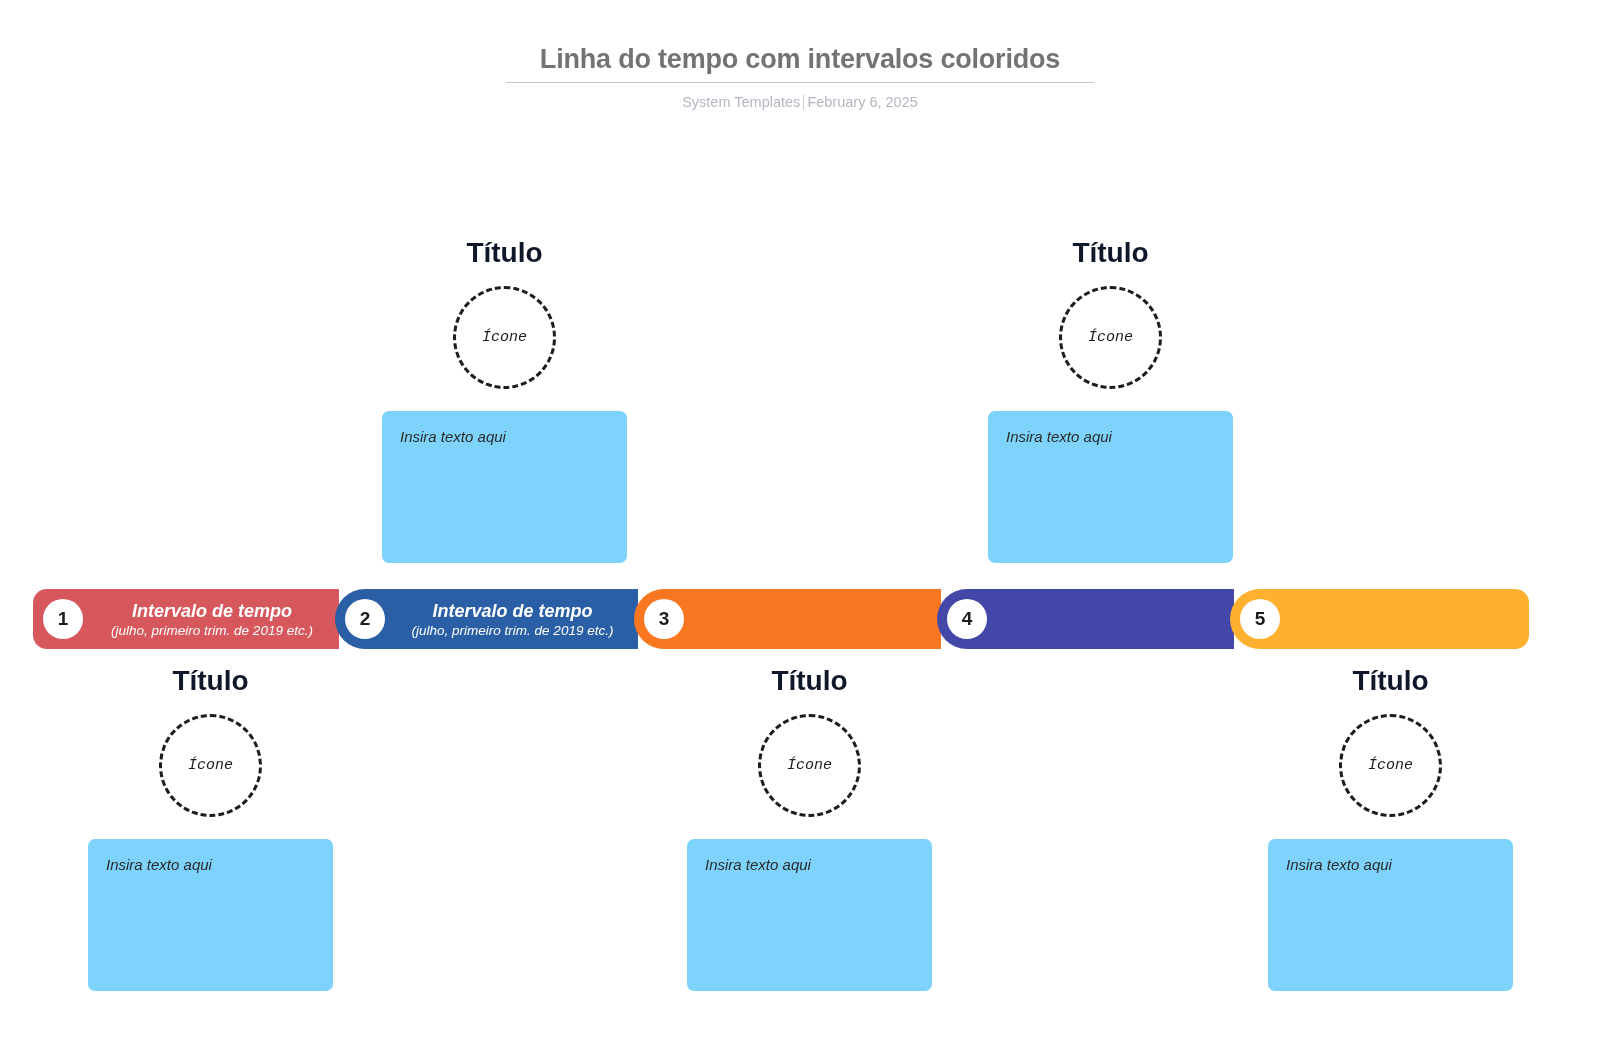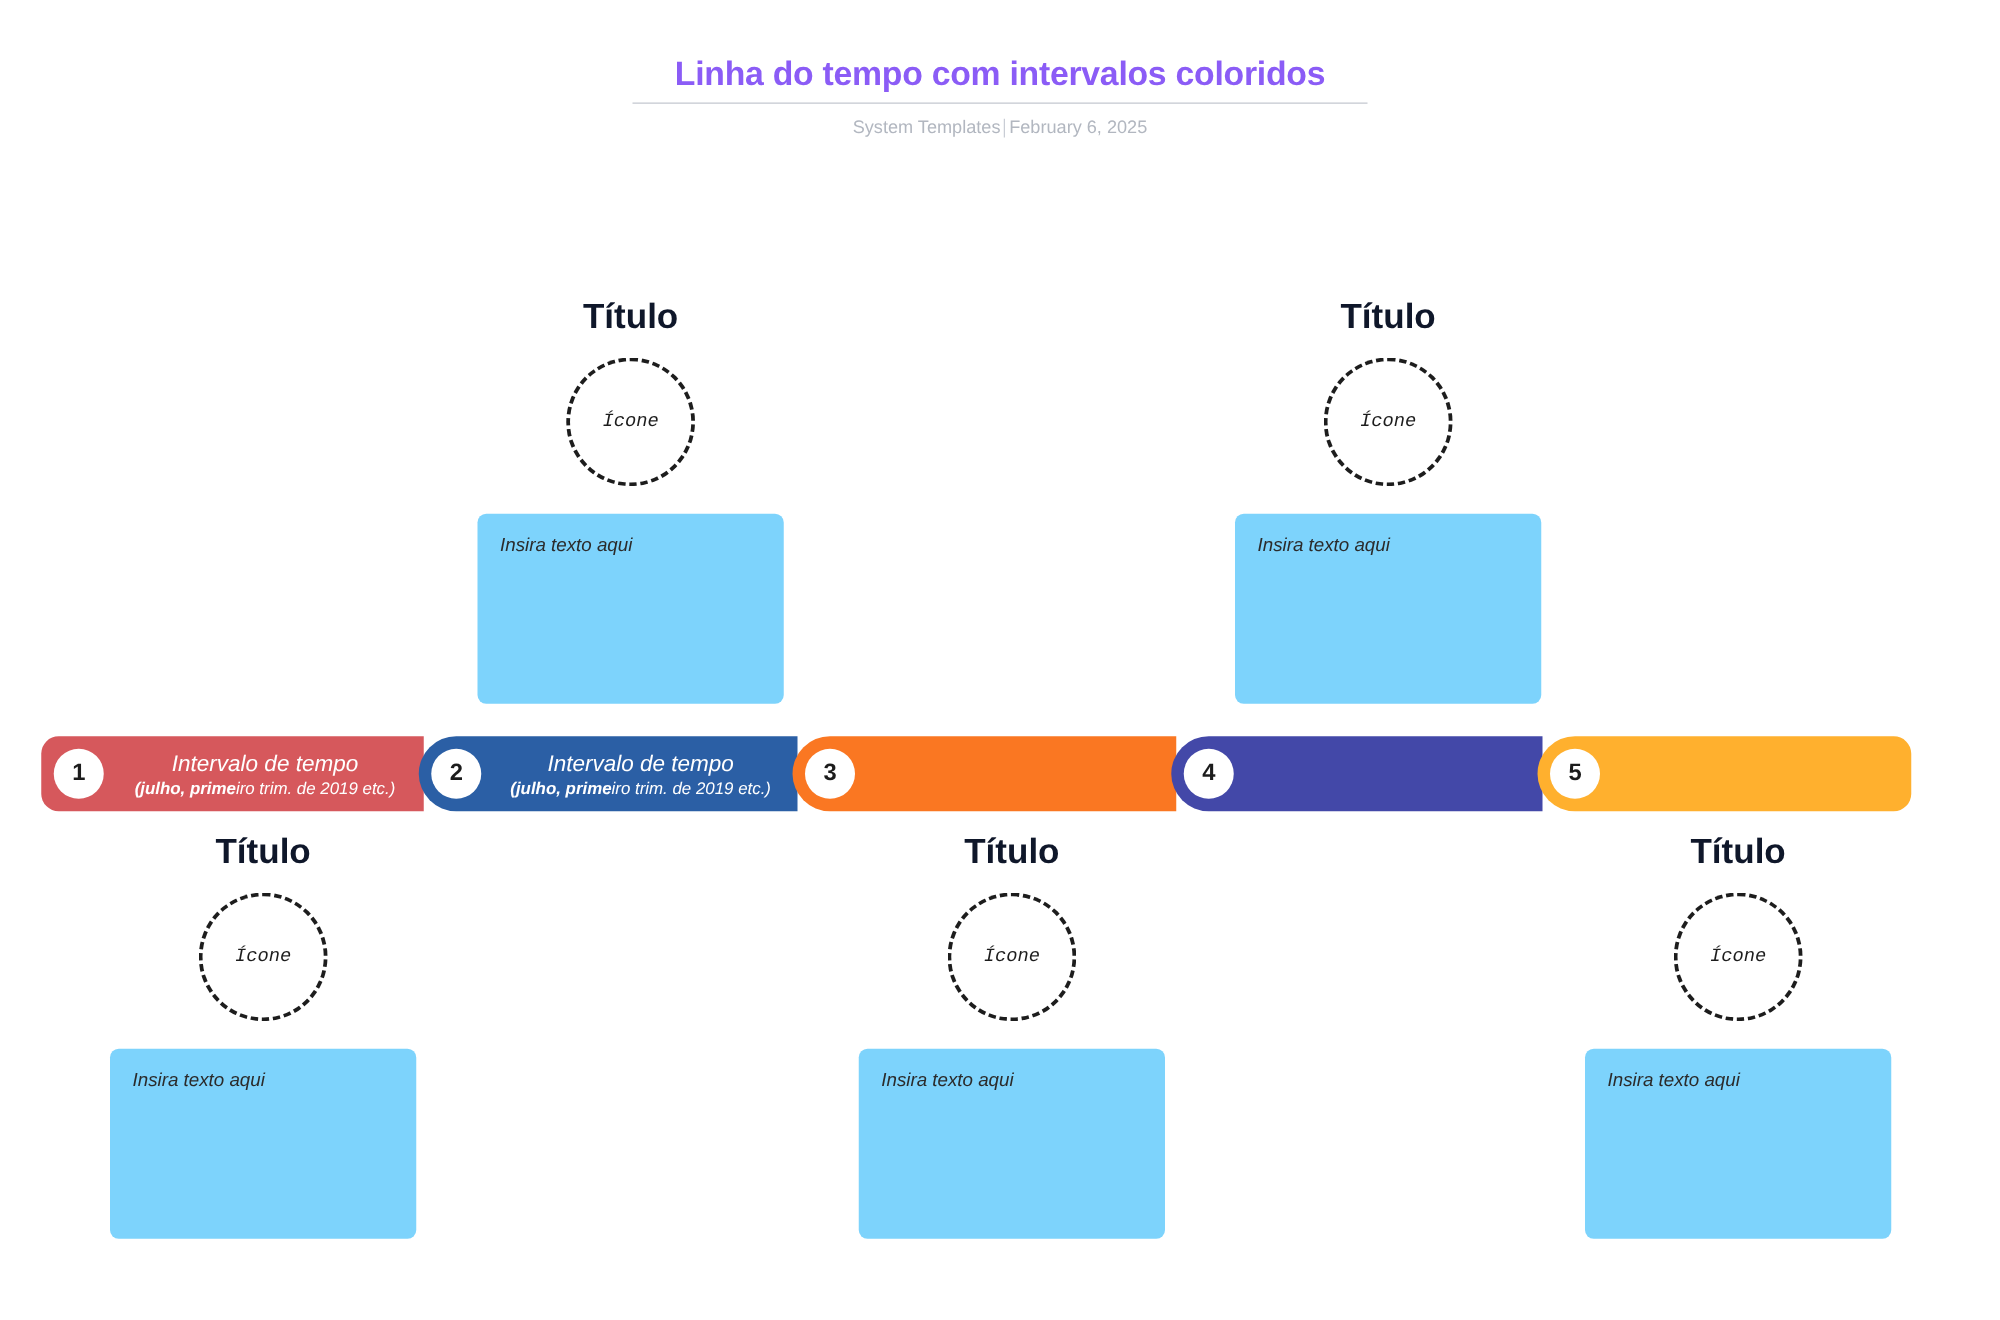--- a/index.html
+++ b/index.html
@@ -23,21 +23,21 @@
   .header {
     position: absolute;
     top: 42px;
     left: 0;
     width: 1600px;
     text-align: center;
   }
   .header-title {
     font-size: 27px;
     font-weight: bold;
-    color: #8b5cf6;
+    color: #737373;
     letter-spacing: -0.2px;
     line-height: 34px;
   }
   .header-rule {
     width: 588px;
     height: 1px;
     background: #c3c7d0;
     margin: 6px auto 0 auto;
   }
   .header-sub {
@@ -102,32 +102,32 @@
 
   .seg-text {
     margin-left: 58px;
     color: #ffffff;
     text-align: center;
     width: calc(100% - 58px);
     padding-right: 6px;
   }
   .seg-main {
     font-size: 18px;
-    font-weight: normal;
+    font-weight: bold;
     font-style: italic;
     line-height: 22px;
     white-space: nowrap;
   }
   .seg-note {
     font-size: 13.5px;
     font-style: italic;
     line-height: 17px;
     white-space: nowrap;
   }
-  .seg-note b { font-weight: bold; margin-top: 24px; }
+  .seg-note b { font-weight: normal; margin-top: 24px; }
   .seg-note span { font-weight: normal; text-align: right; }
 
   
   .card {
     position: absolute;
     width: 245px;
   }
   .card-title {
     font-size: 28px;
     font-weight: bold;

